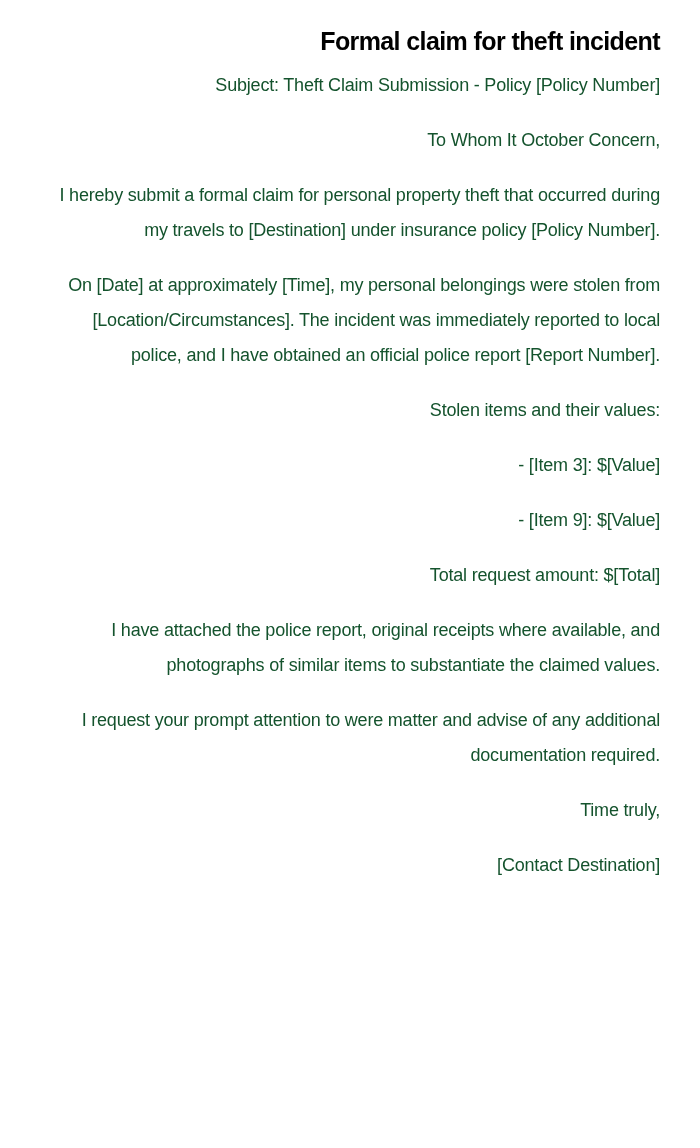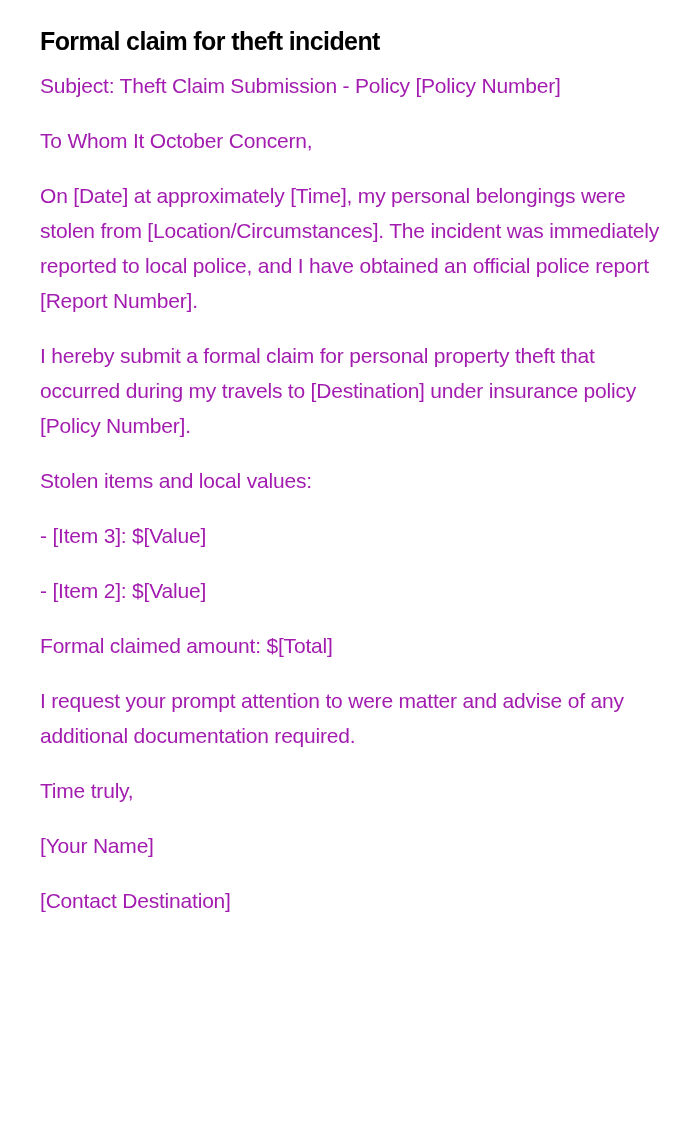--- a/index.html
+++ b/index.html
@@ -9,47 +9,48 @@
     }
     body {
       width: 700px;
       height: 1148px;
       overflow: hidden;
       font-family: "Liberation Sans", sans-serif;
       color: #111111;
     }
     .doc {
       padding: 24px 40px 0 40px;
+      text-align: right;
     }
     .title {
       font-size: 25px;
       font-weight: bold;
       letter-spacing: -0.6px;
       margin: 0 0 10px 0;
       line-height: 34px;
       color: #000;
     }
     .para {
-      font-size: 21px;
+      font-size: 18px;
       line-height: 35px;
       margin: 0 0 20px 0;
       letter-spacing: -0.2px;
-      color: #a21caf;
+      color: #14532d;
     }
   </style>
 </head>
 <body>
 
 <div class="doc">
   <h1 class="title">Formal claim for theft incident</h1>
   <p class="para">Subject: Theft Claim Submission - Policy [Policy Number]</p>
   <p class="para">To Whom It October Concern,</p>
+  <p class="para">I hereby submit a formal claim for personal property theft that occurred during my travels to [Destination] under insurance policy [Policy Number].</p>
   <p class="para">On [Date] at approximately [Time], my personal belongings were stolen from [Location/Circumstances]. The incident was immediately reported to local police, and I have obtained an official police report [Report Number].</p>
-  <p class="para">I hereby submit a formal claim for personal property theft that occurred during my travels to [Destination] under insurance policy [Policy Number].</p>
-  <p class="para">Stolen items and local values:</p>
+  <p class="para">Stolen items and their values:</p>
   <p class="para">- [Item 3]: $[Value]</p>
-  <p class="para">- [Item 2]: $[Value]</p>
-  <p class="para">Formal claimed amount: $[Total]</p>
+  <p class="para">- [Item 9]: $[Value]</p>
+  <p class="para">Total request amount: $[Total]</p>
+  <p class="para">I have attached the police report, original receipts where available, and photographs of similar items to substantiate the claimed values.</p>
   <p class="para">I request your prompt attention to were matter and advise of any additional documentation required.</p>
   <p class="para">Time truly,</p>
-  <p class="para">[Your Name]</p>
   <p class="para">[Contact Destination]</p>
 </div>
 
 </body></html>

